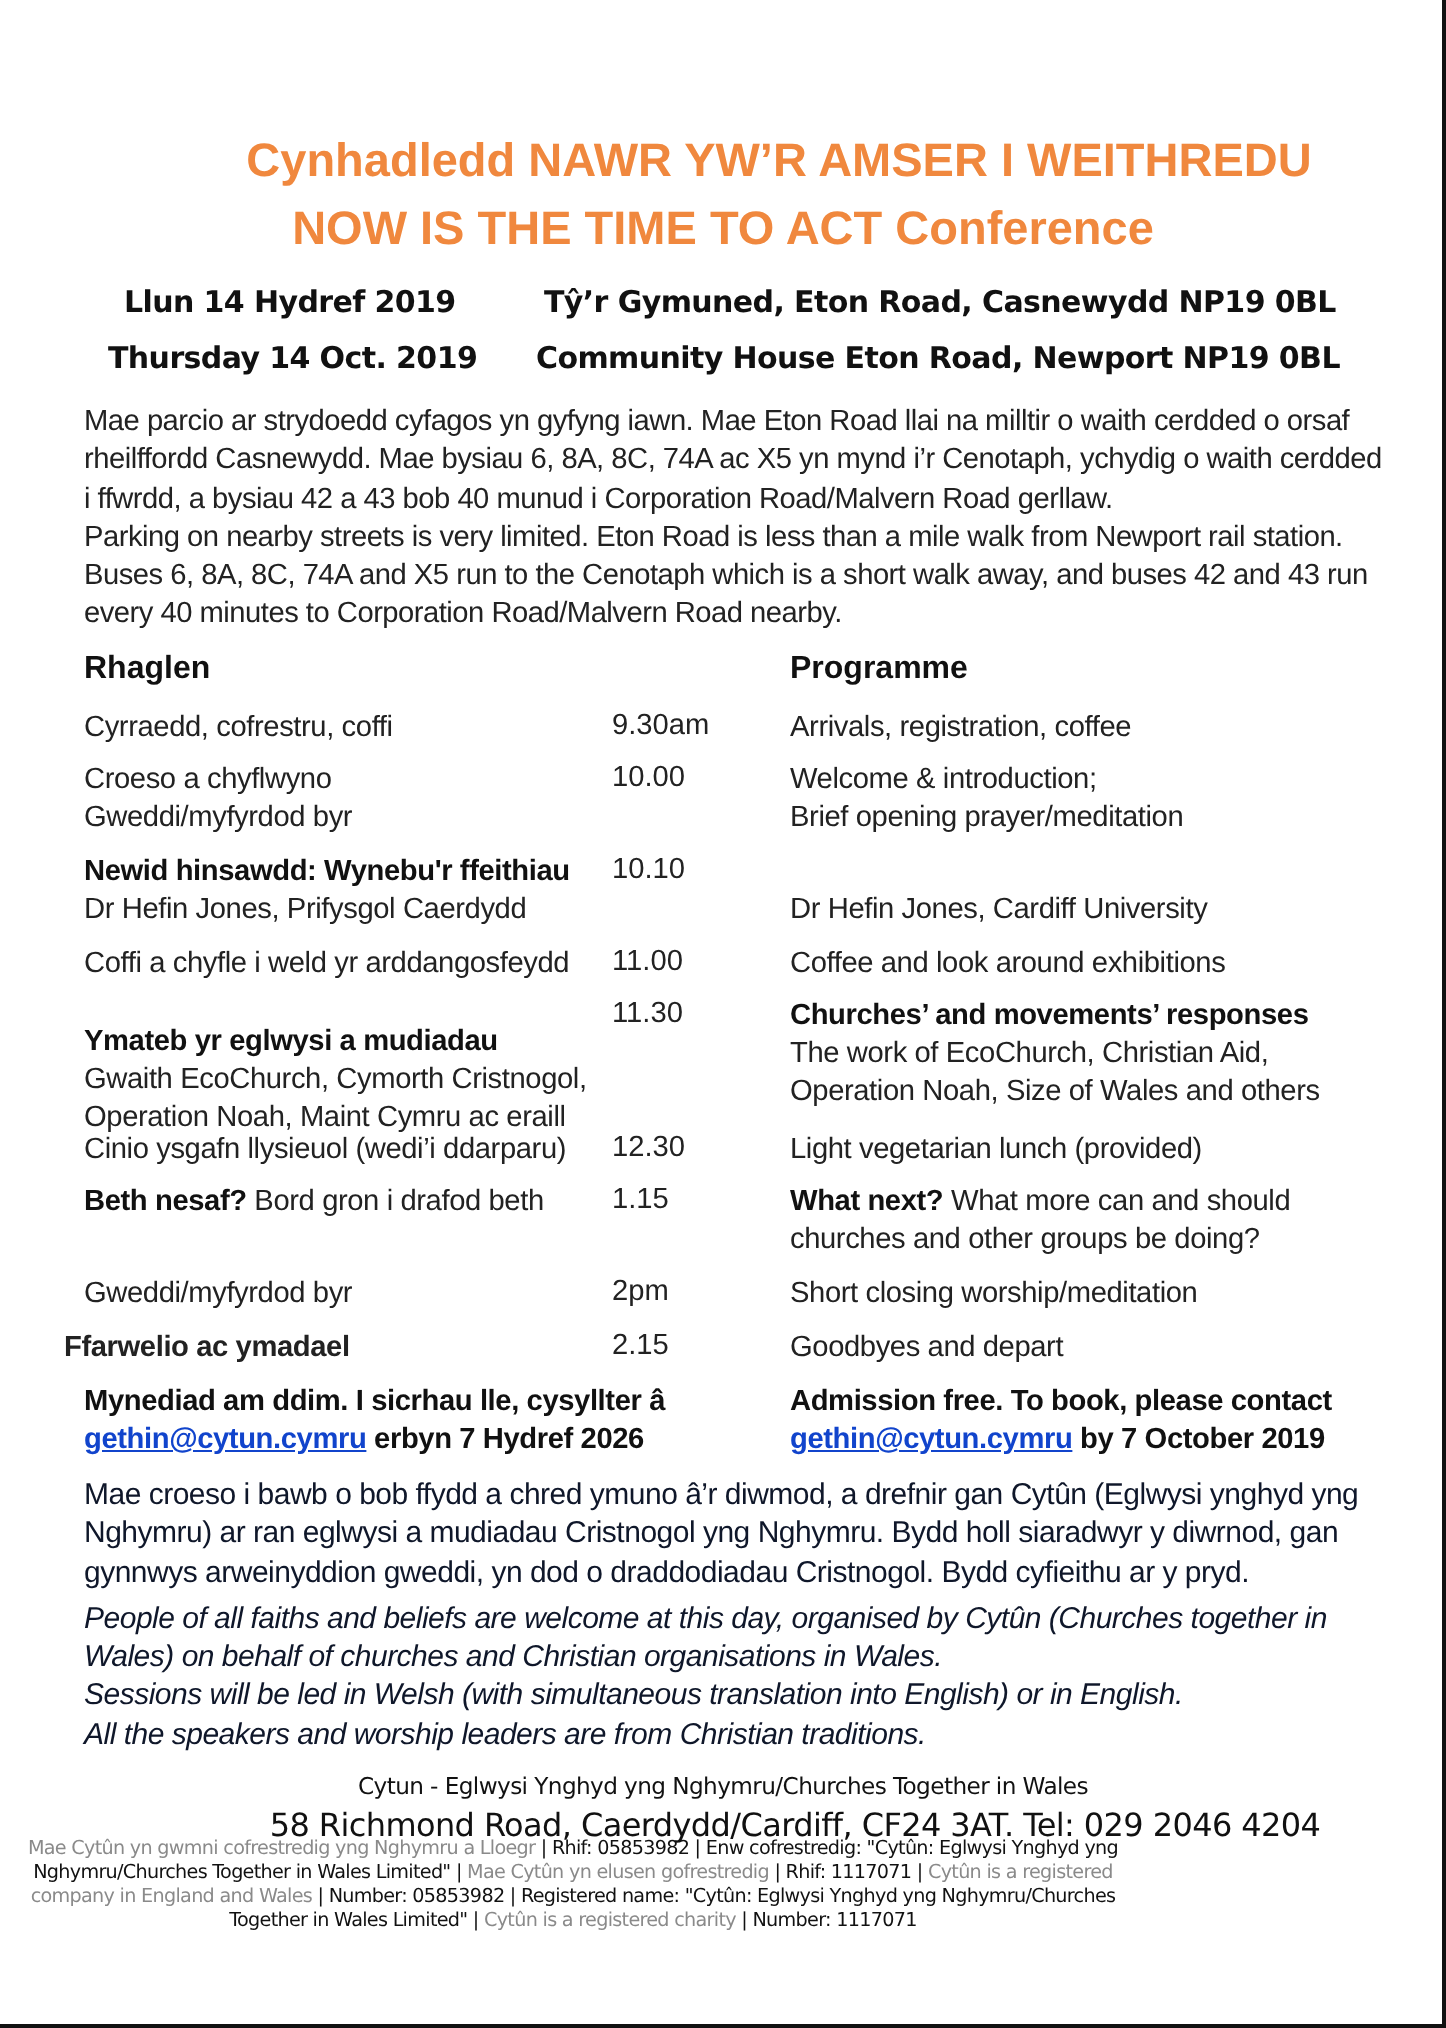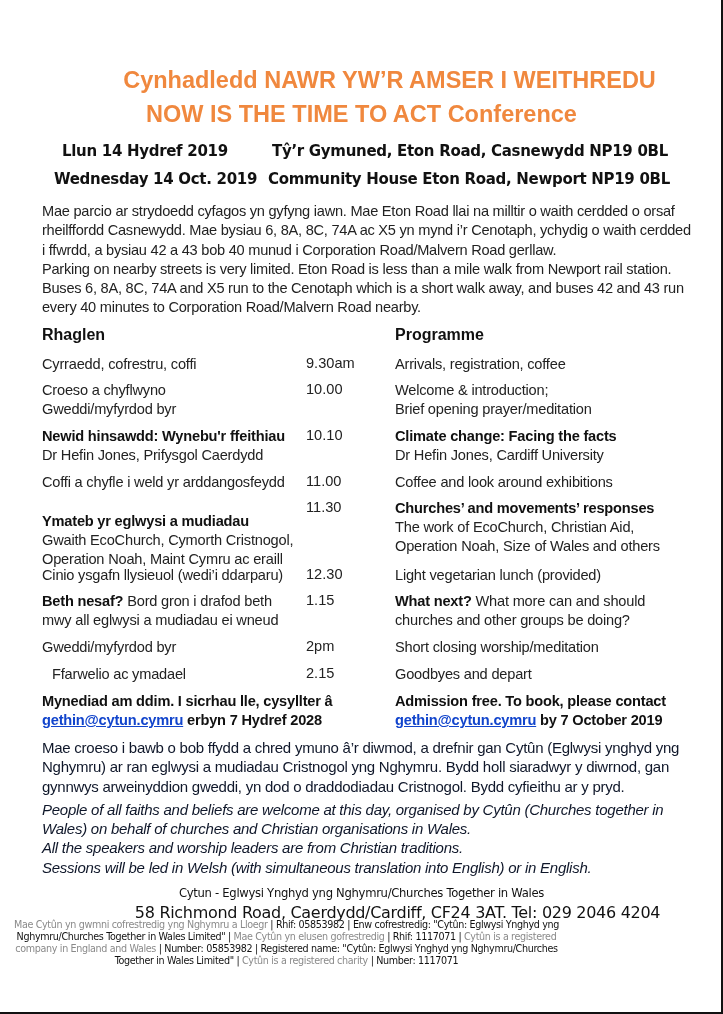--- a/index.html
+++ b/index.html
@@ -65,79 +65,79 @@
 
 <div class="title t1">
   <span>Cynhadledd </span><span>NAWR YW’R AMSER I WEITHREDU</span>
 </div>
 <div class="title t2">
   <span>NOW IS THE TIME TO ACT </span><span>Conference</span>
 </div>
 
 <div class="meta" style="left:62px; top:142px;">Llun 14 Hydref 2019</div>
 <div class="meta" style="left:272px; top:142px;">Tŷ’r Gymuned, Eton Road, Casnewydd NP19 0BL</div>
-<div class="meta" style="left:54px; top:170px;">Wednesday 14 Oct. 2019</div>
+<div class="meta" style="left:54px; top:170px;">Thursday 14 Oct. 2019</div>
 <div class="meta" style="left:268px; top:170px;">Community House Eton Road, Newport NP19 0BL</div>
 
 <div class="intro" style="top:202px;">
   <p>Mae parcio ar strydoedd cyfagos yn gyfyng iawn. Mae Eton Road llai na milltir o waith cerdded o orsaf rheilffordd Casnewydd. Mae bysiau 6, 8A, 8C, 74A ac X5 yn mynd i’r Cenotaph, ychydig o waith cerdded i ffwrdd, a bysiau 42 a 43 bob 40 munud i Corporation Road/Malvern Road gerllaw.</p>
   <p class="en">Parking on nearby streets is very limited. Eton Road is less than a mile walk from Newport rail station. Buses 6, 8A, 8C, 74A and X5 run to the Cenotaph which is a short walk away, and buses 42 and 43 run every 40 minutes to Corporation Road/Malvern Road nearby.</p>
 </div>
 
 <div class="col-head" style="left:42px; top:326px;">Rhaglen</div>
 <div class="col-head" style="left:395px; top:326px;text-align:right;">Programme</div>
 
 <div class="row" style="left:42px; top:355px;"><b></b><span>Cyrraedd, cofrestru, coffi</span></div>
 <div class="time" style="left:306px; top:355px;">9.30am</div>
 <div class="row" style="left:395px; top:355px;"><b></b><span>Arrivals, registration, coffee</span></div>
 
 <div class="row" style="left:42px; top:381px;"><b></b><span>Croeso a chyflwyno</span><br><span>Gweddi/myfyrdod byr</span></div>
 <div class="time" style="left:306px; top:381px;">10.00</div>
 <div class="row" style="left:395px; top:381px;"><b></b><span>Welcome &amp; introduction;</span><br><span>Brief opening prayer/meditation</span></div>
 
 <div class="row" style="left:42px; top:427px;"><b>Newid hinsawdd: Wynebu'r ffeithiau</b><span></span><br><span>Dr Hefin Jones, Prifysgol Caerdydd</span></div>
 <div class="time" style="left:306px; top:427px;">10.10</div>
-<div class="row" style="left:395px; top:427px;"><b>Climate change: Facing the facts</b><span></span><br><span>Dr Hefin Jones, Cardiff University</span></div>
+<div class="row" style="left:395px; top:427px;"><span></span><br><span>Dr Hefin Jones, Cardiff University</span></div>
 
 <div class="row" style="left:42px; top:473px;"><b></b><span>Coffi a chyfle i weld yr arddangosfeydd</span></div>
 <div class="time" style="left:306px; top:473px;">11.00</div>
 <div class="row" style="left:395px; top:473px;"><b></b><span>Coffee and look around exhibitions</span></div>
 
 <div class="row" style="left:42px; top:512px;"><b>Ymateb yr eglwysi a mudiadau</b><span></span><br><span>Gwaith EcoChurch, Cymorth Cristnogol,</span><br><span>Operation Noah, Maint Cymru ac eraill</span></div>
 <div class="time" style="left:306px; top:499px;">11.30</div>
 <div class="row" style="left:395px; top:499px;"><b>Churches’ and movements’ responses</b><span></span><br><span>The work of EcoChurch, Christian Aid,</span><br><span>Operation Noah, Size of Wales and others</span></div>
 
 <div class="row" style="left:42px; top:566px;"><b></b><span>Cinio ysgafn llysieuol (wedi’i ddarparu)</span></div>
 <div class="time" style="left:306px; top:566px;">12.30</div>
 <div class="row" style="left:395px; top:566px;"><b></b><span>Light vegetarian lunch (provided)</span></div>
 
-<div class="row" style="left:42px; top:592px;"><b>Beth nesaf?</b><span> Bord gron i drafod beth</span><br><span>mwy all eglwysi a mudiadau ei wneud</span></div>
+<div class="row" style="left:42px; top:592px;"><b>Beth nesaf?</b><span> Bord gron i drafod beth</span><br></div>
 <div class="time" style="left:306px; top:592px;">1.15</div>
 <div class="row" style="left:395px; top:592px;"><b>What next?</b><span> What more can and should</span><br><span>churches and other groups be doing?</span></div>
 
 <div class="row" style="left:42px; top:638px;"><b></b><span>Gweddi/myfyrdod byr</span></div>
 <div class="time" style="left:306px; top:638px;">2pm</div>
 <div class="row" style="left:395px; top:638px;"><b></b><span>Short closing worship/meditation</span></div>
 
-<div class="row" style="left:52px; top:665px;"><b></b><span>Ffarwelio ac ymadael</span></div>
+<div class="row" style="left:32px; top:665px;font-weight:bold;"><b></b><span>Ffarwelio ac ymadael</span></div>
 <div class="time" style="left:306px; top:665px;">2.15</div>
 <div class="row" style="left:395px; top:665px;"><b></b><span>Goodbyes and depart</span></div>
 
 <div class="row" style="left:42px; top:692px; font-weight:bold; color:#111;">
-  <span>Mynediad am ddim. I sicrhau lle, cysyllter â</span><br><a class="mail">gethin@cytun.cymru</a><span> erbyn 7 Hydref 2028</span>
+  <span>Mynediad am ddim. I sicrhau lle, cysyllter â</span><br><a class="mail">gethin@cytun.cymru</a><span> erbyn 7 Hydref 2026</span>
 </div>
 <div class="row" style="left:395px; top:692px; font-weight:bold; color:#111;">
   <span>Admission free. To book, please contact</span><br><a class="mail">gethin@cytun.cymru</a><span> by 7 October 2019</span>
 </div>
 
 <div class="closing" style="top:738px;">
   <p>Mae croeso i bawb o bob ffydd a chred ymuno â’r diwmod, a drefnir gan Cytûn (Eglwysi ynghyd yng Nghymru) ar ran eglwysi a mudiadau Cristnogol yng Nghymru. Bydd holl siaradwyr y diwrnod, gan gynnwys arweinyddion gweddi, yn dod o draddodiadau Cristnogol. Bydd cyfieithu ar y pryd.</p>
   <p class="en">People of all faiths and beliefs are welcome at this day, organised by Cytûn (Churches together in Wales) on behalf of churches and Christian organisations in Wales.</p>
+  <p class="en" style="margin-top:0">Sessions will be led in Welsh (with simultaneous translation into English) or in English.</p>
   <p class="en" style="margin-top:0">All the speakers and worship leaders are from Christian traditions.</p>
-  <p class="en" style="margin-top:0">Sessions will be led in Welsh (with simultaneous translation into English) or in English.</p>
 </div>
 
 <div class="footer f1">Cytun - Eglwysi Ynghyd yng Nghymru/Churches Together in Wales</div>
 <div class="footer f2">58 Richmond Road, Caerdydd/Cardiff, CF24 3AT. Tel:  029 2046 4204</div>
 <div class="fl" style="top:919px;"><span class="g">Mae Cytûn yn gwmni cofrestredig yng Nghymru a Lloegr</span><span class="k"> | Rhif: 05853982 | Enw cofrestredig: "Cytûn: Eglwysi Ynghyd yng</span></div>
 <div class="fl" style="top:931px;"><span class="k">Nghymru/Churches Together in Wales Limited" | </span><span class="g">Mae Cytûn yn elusen gofrestredig</span><span class="k"> | Rhif: 1117071 | </span><span class="g">Cytûn is a registered</span></div>
 <div class="fl" style="top:943px;"><span class="g">company in England and Wales</span><span class="k"> | Number: 05853982 | Registered name: "Cytûn: Eglwysi Ynghyd yng Nghymru/Churches</span></div>
 <div class="fl" style="top:955px;"><span class="k">Together in Wales Limited" | </span><span class="g">Cytûn is a registered charity</span><span class="k"> | Number: 1117071</span></div>
 
 </body></html>

